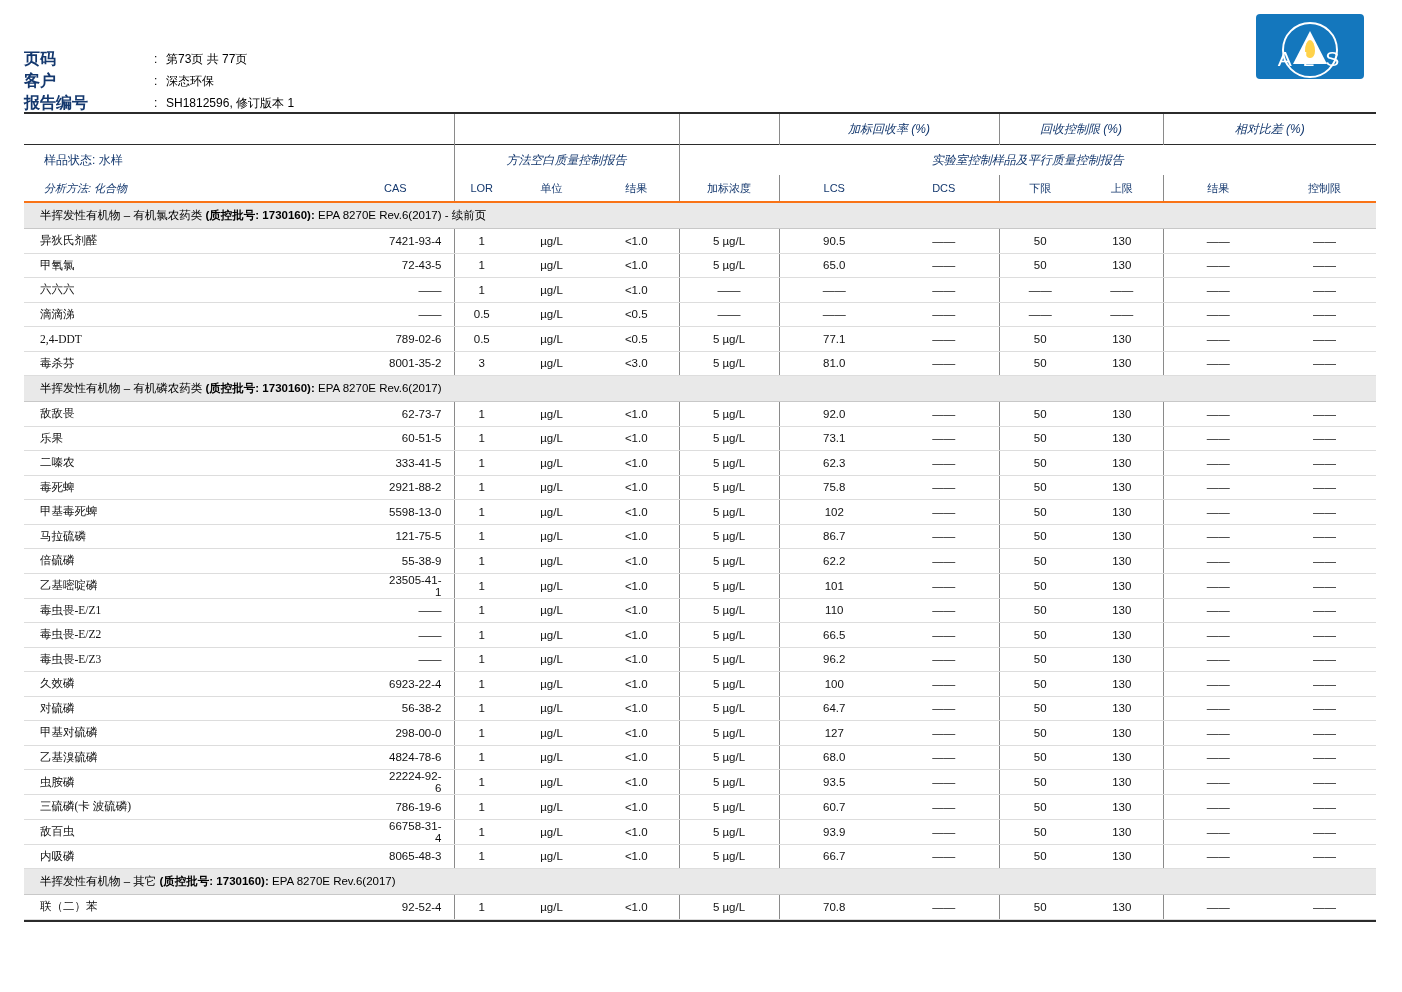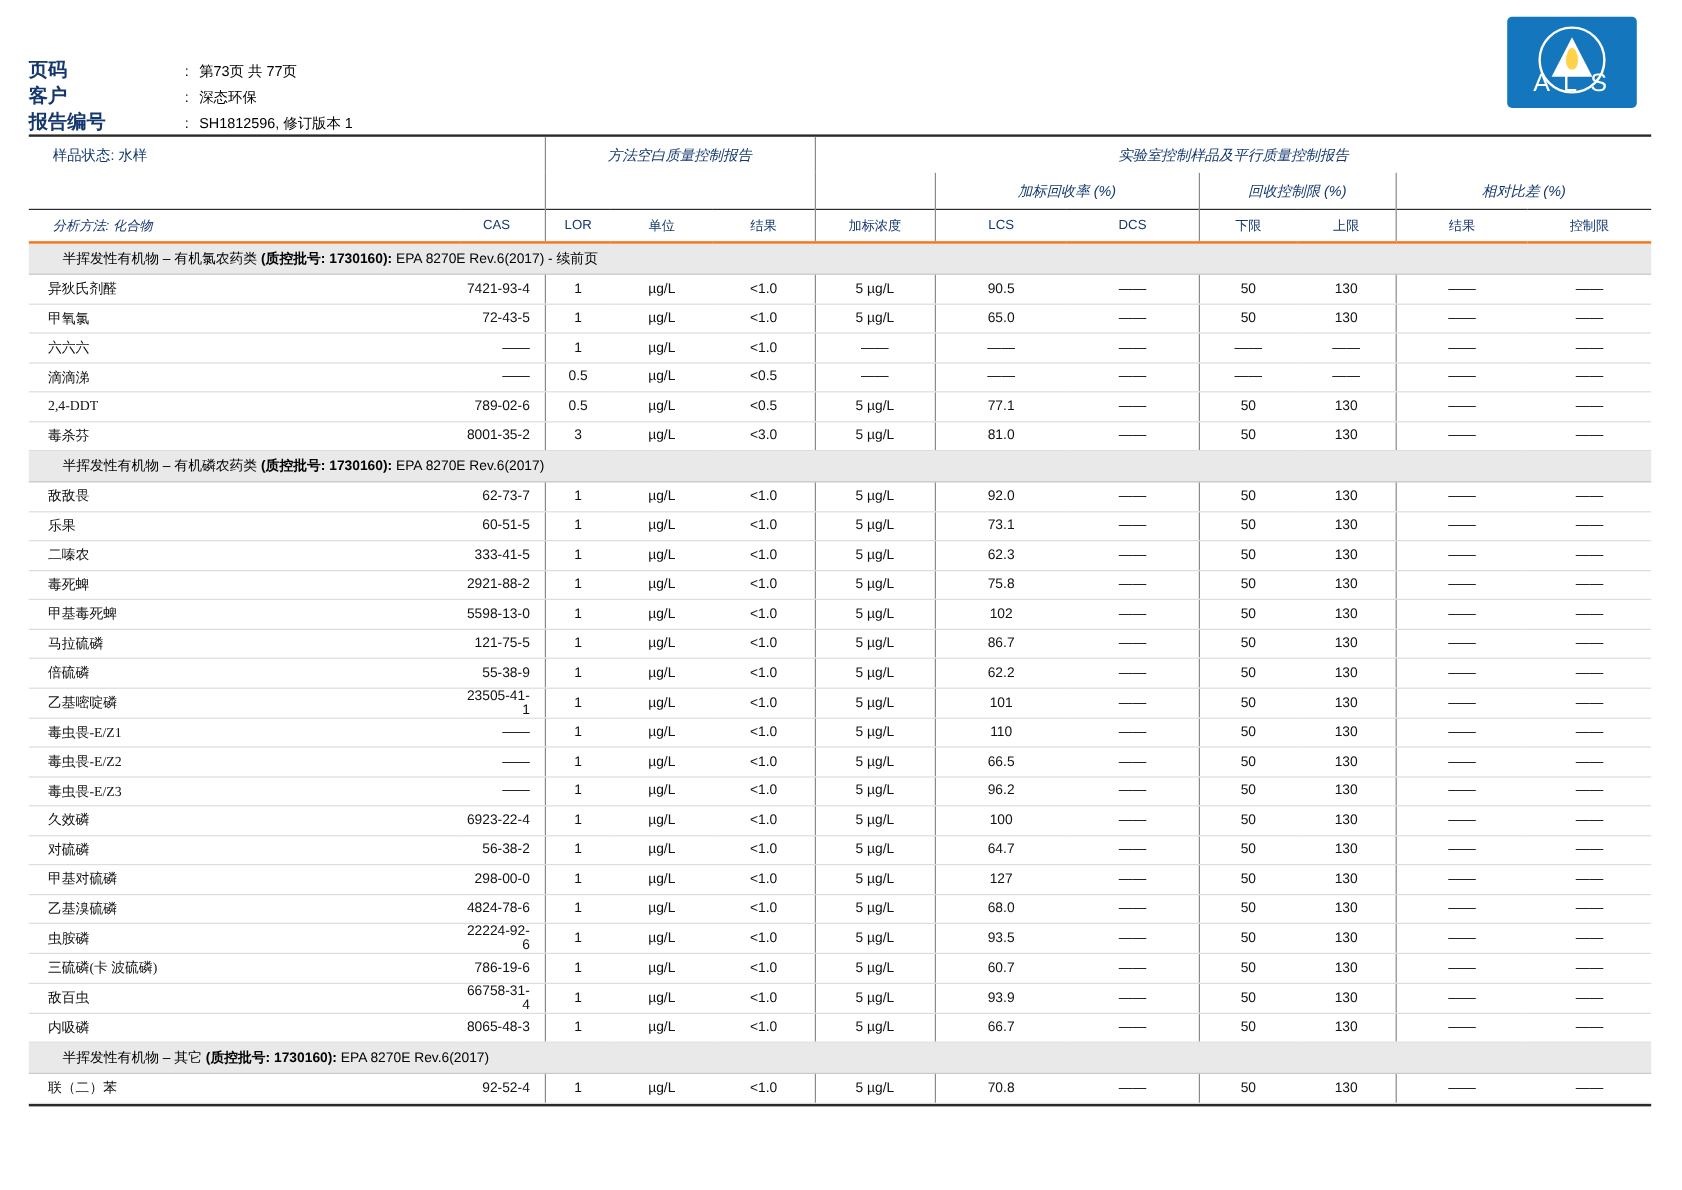--- a/index.html
+++ b/index.html
@@ -48,21 +48,21 @@
     color: #000;
     font-size: 12px;
   }
 
   
   .logo {
     position: absolute;
     right: 38px;
     top: 14px;
     width: 108px;
-    height: 76px;
+    height: 65px;
     background: #1477bd;
     border-radius: 4px;
   }
   .logo-circle {
     position: absolute;
     left: 50%;
     top: 8px;
     transform: translateX(-50%);
     width: 52px;
     height: 52px;
@@ -152,32 +152,32 @@
     vertical-align: middle;
   }
   .col-hdr .method-cell {
     text-align: left;
     padding-left: 20px;
     font-weight: normal;
     font-style: italic;
     font-size: 11px;
   }
   .col-hdr .cas-cell {
-    text-align: center;
+    text-align: left;
     padding-right: 10px;
   }
   .hdr-rule td {
     border-bottom: 2px solid #f97316;
   }
 
   tr.section td {
     background: #e9e9e9;
     height: 25px;
     font-size: 11.5px;
-    padding-left: 28px;
+    padding-left: 16px;
     color: #000;
     border-top: 1px solid #c8c8c8;
     border-bottom: 1px solid #c8c8c8;
   }
   tr.section td b { font-weight: bold; }
 
   tr.data td {
     height: 23.5px;
     border-bottom: 1px solid #dddddd;
     font-size: 11.5px;
@@ -236,32 +236,32 @@
       <col style="width:85px">
       <col style="width:100px">
       <col style="width:110px">
       <col style="width:110px">
       <col style="width:82px">
       <col style="width:82px">
       <col style="width:110px">
       <col style="width:103px">
     </colgroup>
     <tbody>
-      <tr class="grp-hdr">
-        <td colspan="2" class="status-cell">样品状态: 水样</td>
-        <td colspan="3" class="sep-major">方法空白质量控制报告</td>
-        <td colspan="7" class="sep-major">实验室控制样品及平行质量控制报告</td>
-      </tr>
       <tr class="grp-hdr rule-under-grp">
         <td colspan="2"></td>
         <td colspan="3" class="sep-major"></td>
         <td class="sep-major"></td>
         <td colspan="2" class="sep-major">加标回收率 (%)</td>
         <td colspan="2" class="sep-major">回收控制限 (%)</td>
         <td colspan="2" class="sep-major">相对比差 (%)</td>
+      </tr>
+      <tr class="grp-hdr">
+        <td colspan="2" class="status-cell">样品状态: 水样</td>
+        <td colspan="3" class="sep-major">方法空白质量控制报告</td>
+        <td colspan="7" class="sep-major">实验室控制样品及平行质量控制报告</td>
       </tr>
       <tr class="col-hdr hdr-rule">
         <td class="method-cell">分析方法: 化合物</td>
         <td class="cas-cell">CAS</td>
         <td class="sep-major">LOR</td>
         <td>单位</td>
         <td>结果</td>
         <td class="sep-major">加标浓度</td>
         <td class="sep-major">LCS</td>
         <td>DCS</td>

